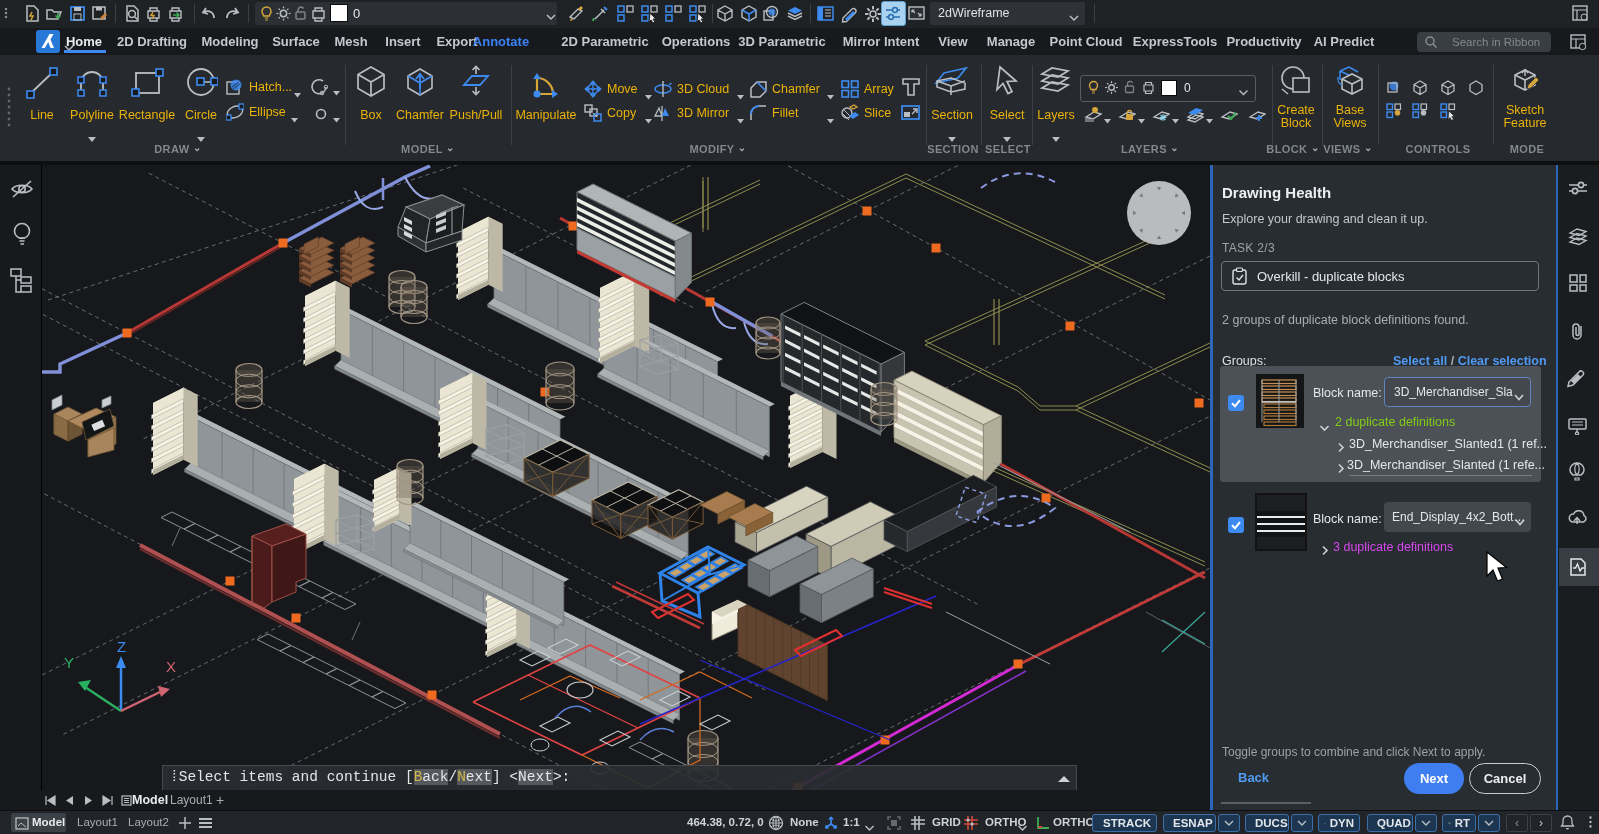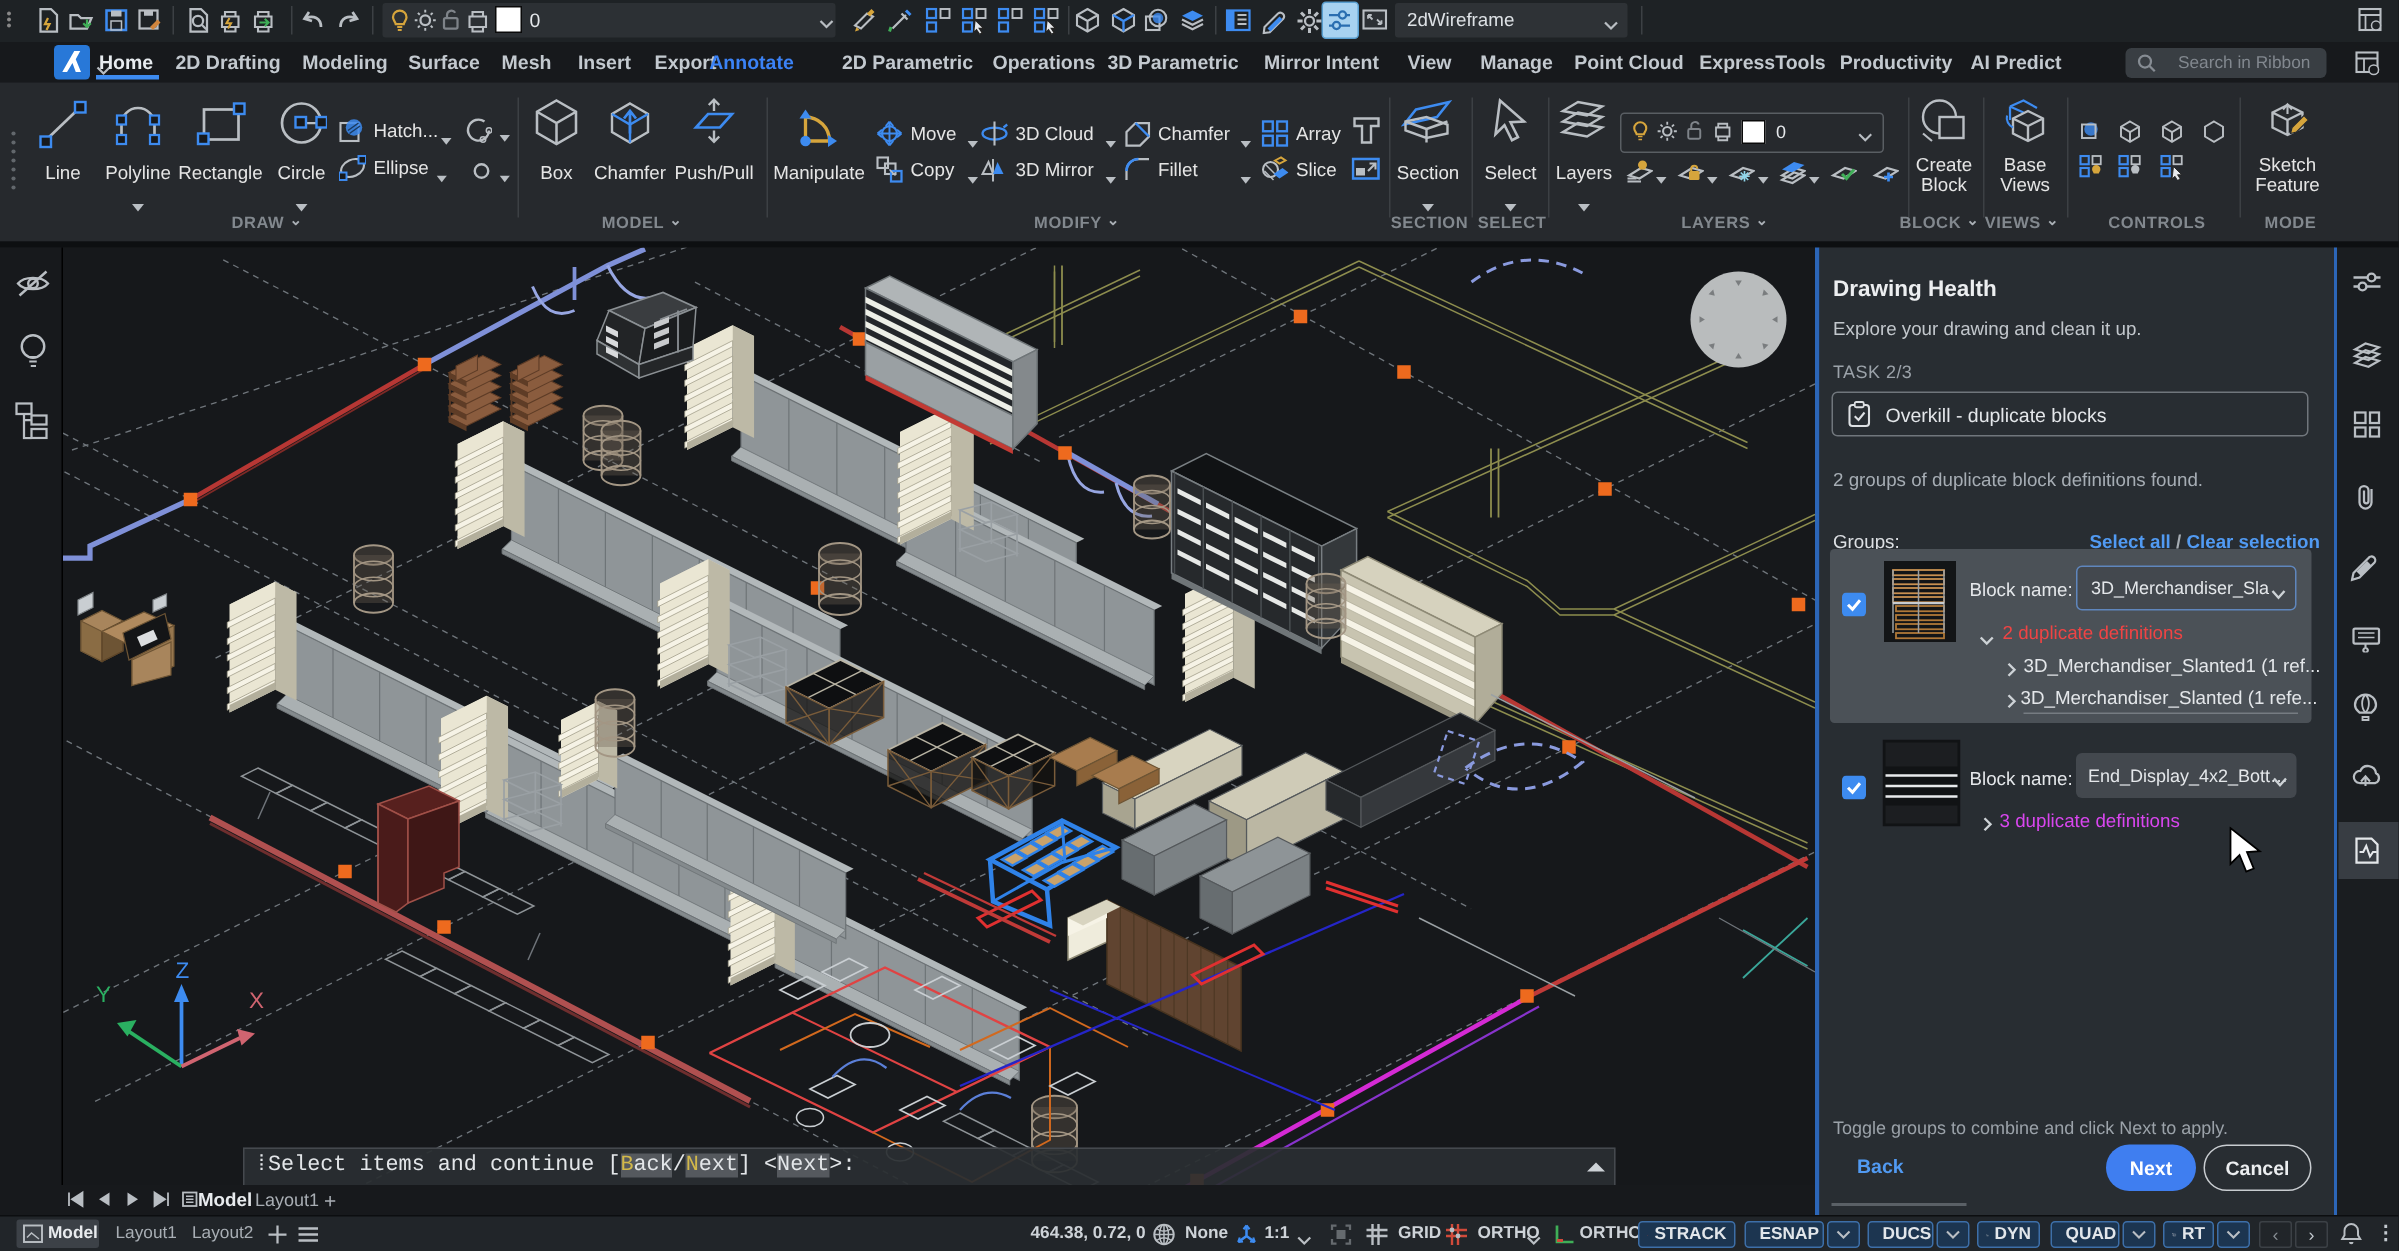--- a/index.html
+++ b/index.html
@@ -10,21 +10,21 @@
 #ribline{position:absolute;left:0;top:161px;width:1599px;height:4px;background:#0d0f11}
 #lstrip{position:absolute;left:0;top:165px;width:42px;height:625px;background:#17191c;border-right:1px solid #000}
 #vp{position:absolute;left:42px;top:165px;width:1168px;height:625px;background:#16181b;overflow:hidden}
 #minitabs{position:absolute;left:0;top:790px;width:1210px;height:20px;background:#17191c}
 #bluebar{position:absolute;left:1210px;top:165px;width:3px;height:645px;background:#2c66b8}
 #panel{position:absolute;left:1213px;top:165px;width:343px;height:645px;background:#282d32;color:#dde0e4}
 #istrip{position:absolute;left:1556px;top:165px;width:43px;height:645px;background:#1a1d20}
 #status{position:absolute;left:0;top:810px;width:1599px;height:24px;background:#212529;border-top:1px solid #0c0e10}
 .tab{position:absolute;top:6px;font-size:13px;font-weight:bold;color:#c3c9cf;white-space:nowrap}
 .glabel{position:absolute;top:88px;font-size:11px;font-weight:bold;color:#82888e;letter-spacing:.4px}
-.blabel{position:absolute;font-size:12.5px;color:#e5e5e5;text-align:left;white-space:nowrap}
+.blabel{position:absolute;font-size:12.5px;color:#eab308;text-align:left;white-space:nowrap}
 .sep{position:absolute;top:10px;width:1px;height:80px;background:#3c4044}
 .chip{position:absolute;top:3px;height:18px;border:1px solid #3d6fa8;background:#1c3550;border-radius:3px;
  color:#e2e6ea;font-size:11.5px;font-weight:bold;display:flex;align-items:center;padding:0 5px;gap:4px}
 .sbtxt{position:absolute;top:5px;font-size:11.5px;font-weight:bold;color:#ced3d8;white-space:nowrap}
 .dd{color:#aab0b6;font-size:10px;position:relative;top:-2px}
 </style></head><body>
 <div id="qat">
     <div class="abs" style="left:3px;top:5px"><svg width="8" height="17" viewBox="0 0 8 17" style="">
         <circle cx="3" cy="4" r="1.3" fill="#888"></circle>
         <circle cx="3" cy="8" r="1.3" fill="#888"></circle>
@@ -1213,21 +1213,21 @@
       </svg></div>
     <div class="abs" style="left:100px;top:221px;font-size:12.5px;color:#e4e7ea">Block name:</div>
     <div class="abs" style="left:171px;top:212px;width:147px;height:30px;background:#43484e;border:1px solid #5f86bd;border-radius:4px"></div>
     <div class="abs" style="left:181px;top:220px;font-size:12px;color:#e4e7ea">3D_Merchandiser_Sla</div>
     <div class="abs" style="left:300px;top:223px"><svg width="12" height="9" viewBox="0 0 12 9" style="">
         <path d="M2 2 l4 4.5 l4-4.5" stroke="#cdd2d6" stroke-width="1.6" fill="none"></path>
       </svg></div>
     <div class="abs" style="left:106px;top:253px"><svg width="11" height="8" viewBox="0 0 11 8" style="">
         <path d="M1.5 2 l4 4 l4-4" stroke="#cdd2d6" stroke-width="1.6" fill="none"></path>
       </svg></div>
-    <div class="abs" style="left:122px;top:250px;font-size:12.5px;color:#ef4444">2 duplicate definitions</div>
+    <div class="abs" style="left:122px;top:250px;font-size:12.5px;color:#84cc16">2 duplicate definitions</div>
     <div class="abs" style="left:124px;top:274px"><svg width="8" height="11" viewBox="0 0 8 11" style="">
         <path d="M2 1.5 l4 4 l-4 4" stroke="#cdd2d6" stroke-width="1.6" fill="none"></path>
       </svg></div>
     <div class="abs" style="left:136px;top:272px;font-size:12.5px;color:#e4e7ea">3D_Merchandiser_Slanted1 (1 ref...</div>
     <div class="abs" style="left:124px;top:295px"><svg width="8" height="11" viewBox="0 0 8 11" style="">
         <path d="M2 1.5 l4 4 l-4 4" stroke="#cdd2d6" stroke-width="1.6" fill="none"></path>
       </svg></div>
     <div class="abs" style="left:134px;top:293px;font-size:12.5px;color:#e4e7ea">3D_Merchandiser_Slanted (1 refe...</div>
     <div class="abs" style="left:136px;top:310px;width:183px;height:1px;background:#767c82"></div>
     <div class="abs" style="left:15px;top:352px"><svg width="16" height="16" viewBox="0 0 16 16" style="">

